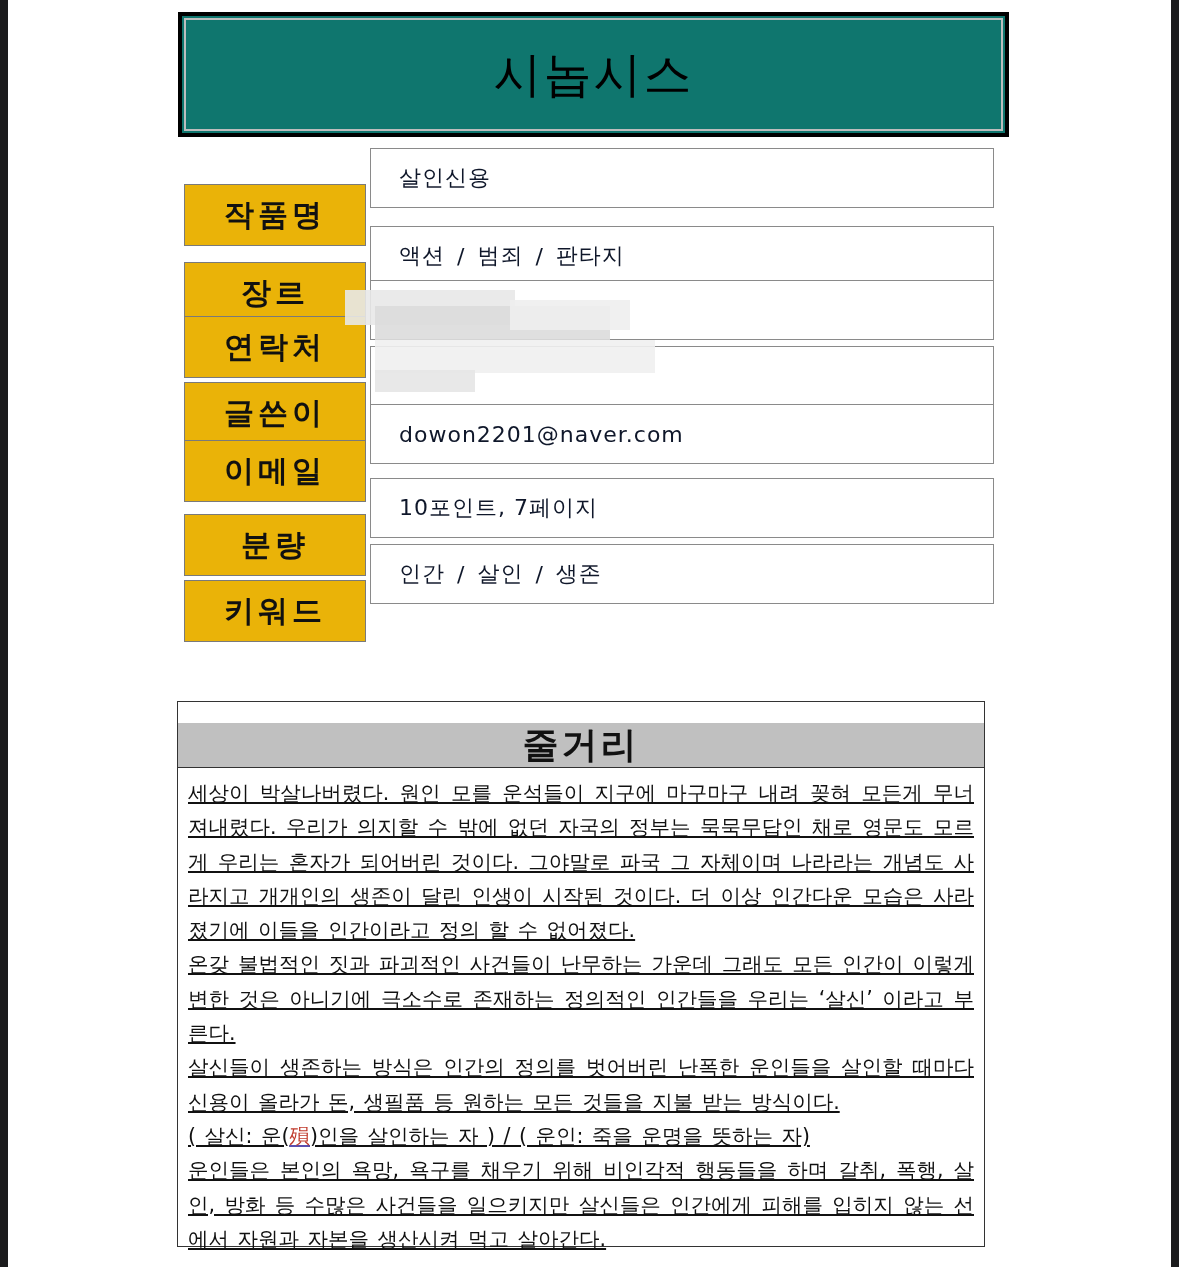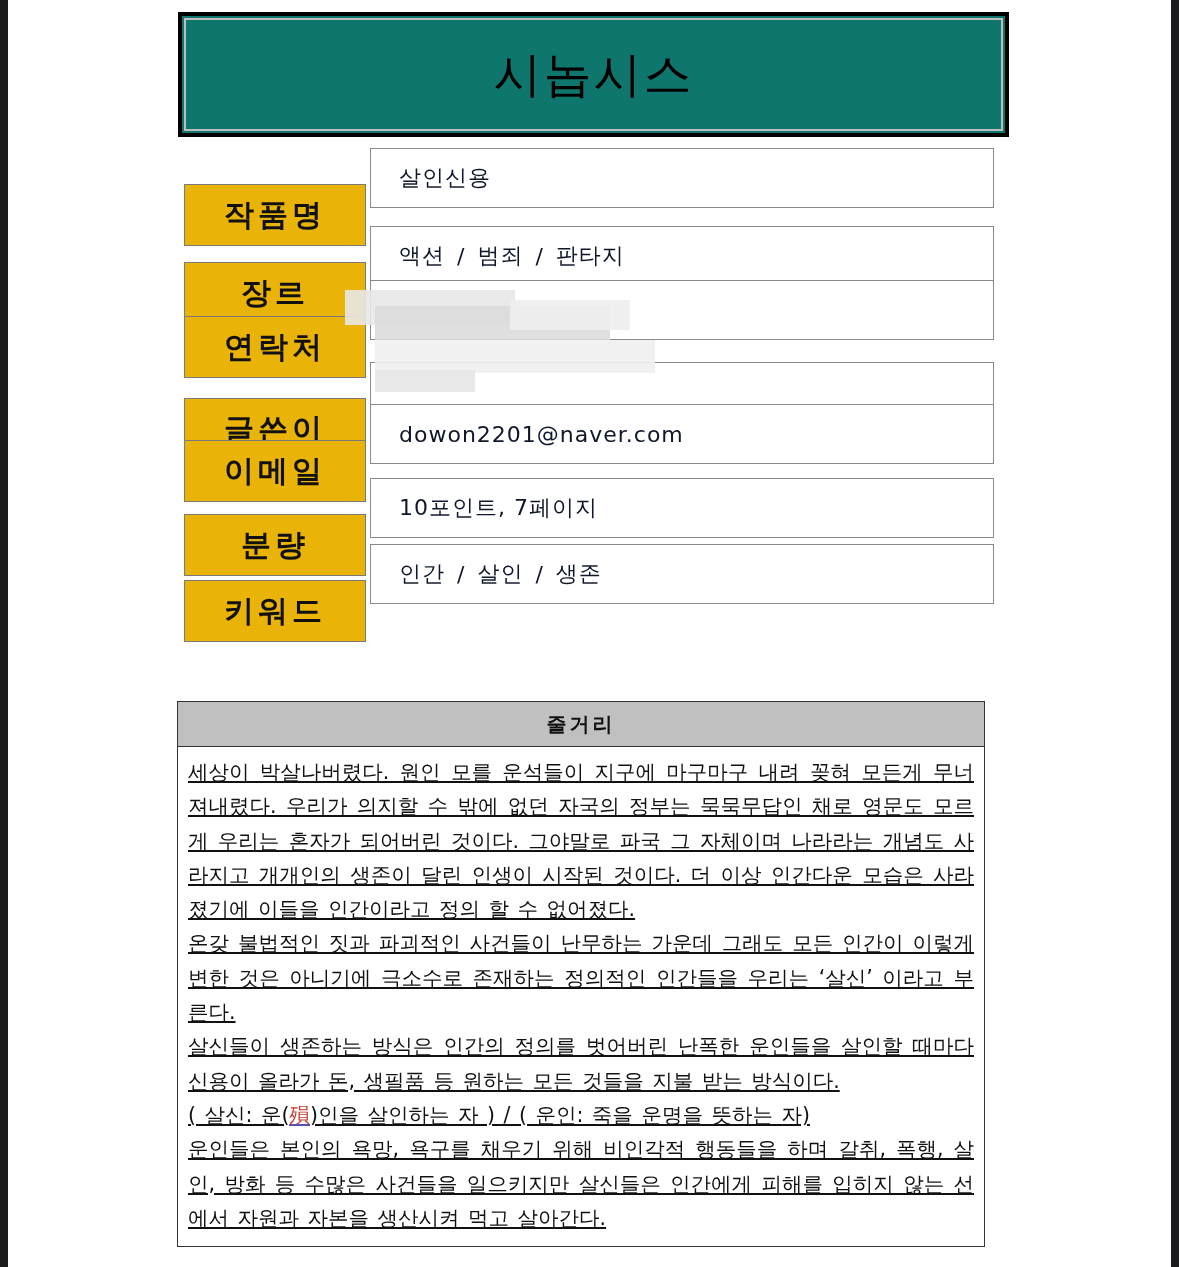--- a/index.html
+++ b/index.html
@@ -92,23 +92,24 @@
       width: 806px;
       height: 544px;
       border: 1.5px solid #333;
       background: #fff;
     }
     .synopsis-head {
       height: 44px;
       background: #c0c0c0;
       border-bottom: 1.5px solid #333;
       display: flex; align-items: center; justify-content: center;
-      font-size: 20px;
+      font-size: 36px;
       font-weight: 700;
       letter-spacing: 3px;
+      margin-top: 21px;
     }
     .synopsis-body {
       padding: 8px 10px 0 10px;
       font-size: 20.5px;
       line-height: 34.3px;
       text-align: justify;
       text-align-last: left;
       color: #111;
       word-spacing: 2px;
     }
@@ -152,21 +153,21 @@
       <span class="sep">/</span>
       <span>판타지</span>
     </div>
   </div>
 
   <div class="info-row" style="top:132px;">
     <div class="info-label">연락처</div>
     <div class="info-value"></div>
   </div>
 
-  <div class="info-row" style="top:214px;">
+  <div class="info-row" style="top:198px;">
     <div class="info-label">글쓴이</div>
     <div class="info-value"></div>
   </div>
 
   <div class="info-row" style="top:256px;">
     <div class="info-label">이메일</div>
     <div class="info-value">
       <span>dowon2201@naver.com</span>
     </div>
   </div>

